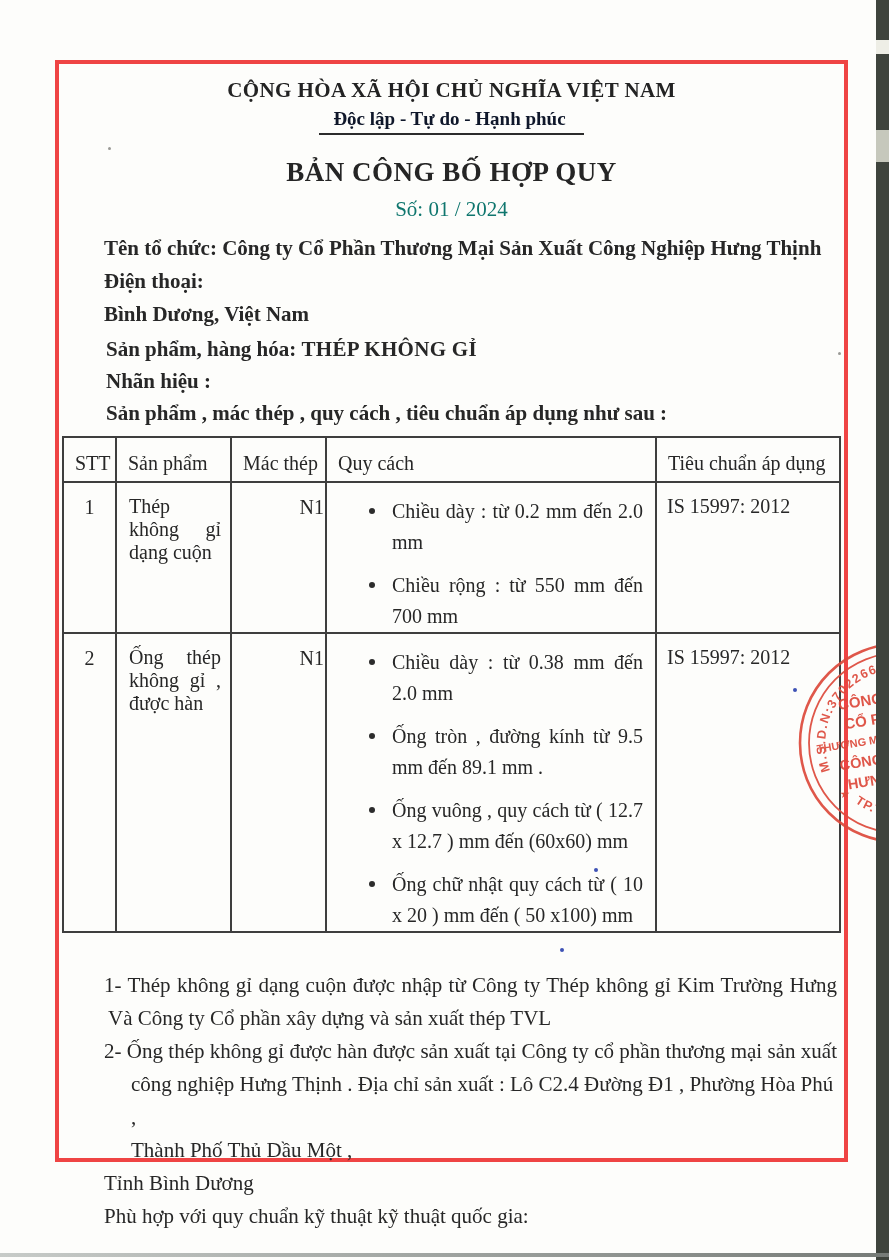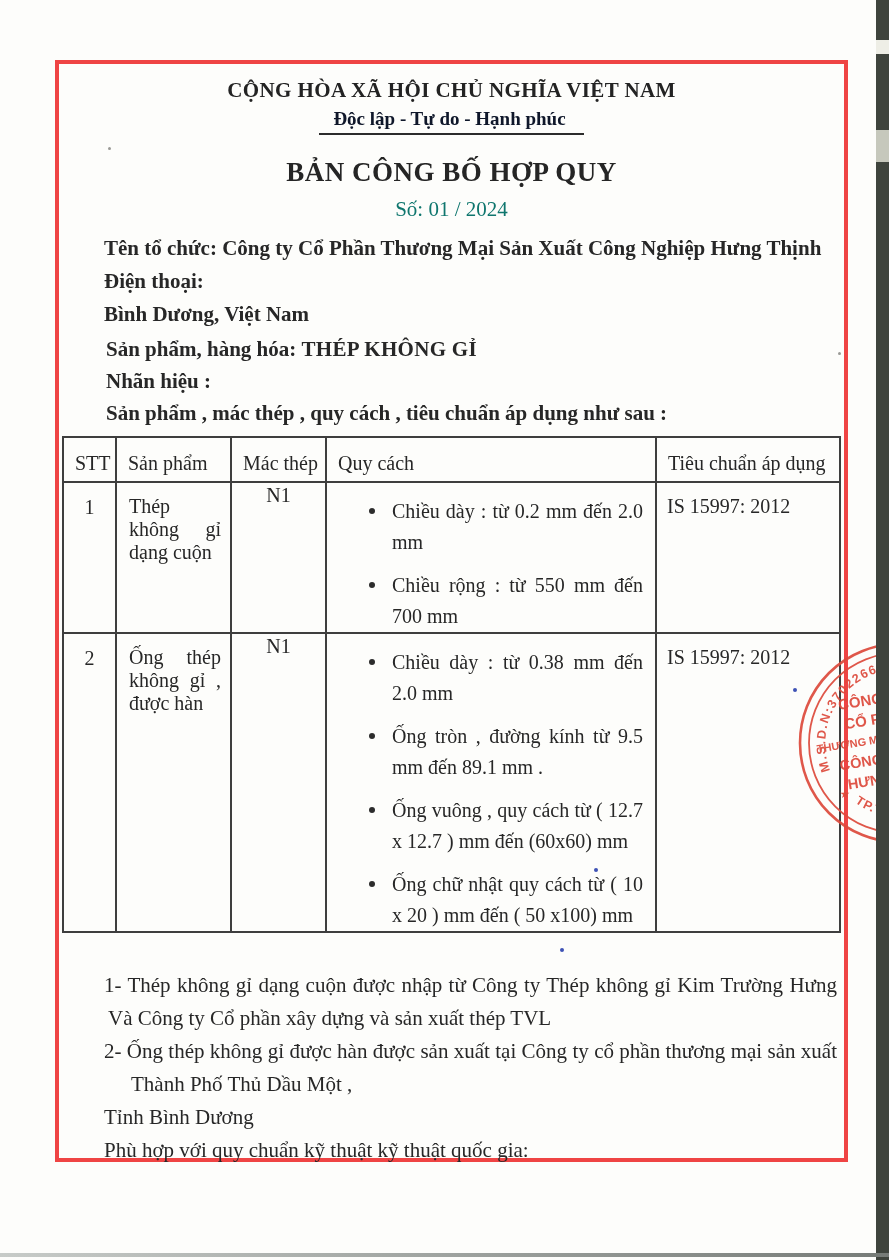--- a/index.html
+++ b/index.html
@@ -28,21 +28,21 @@
     border-collapse:collapse;table-layout:fixed;
     width:777px;margin:7px 0 0 3px;font-size:20px;color:#272727;
   }
   table.spec th,table.spec td{border:2px solid #3e3e3e;vertical-align:top;box-sizing:border-box;}
   table.spec th{font-weight:normal;height:45px;vertical-align:middle;text-align:left;padding:8px 6px 0 11px;}
   th.c,td.c{text-align:center;}
   tr.r1{height:93px;}
   tr.r2{height:238px;}
   td.stt{padding-top:13px;text-align:center;}
   td.sp{padding:12px 9px 12px 12px;text-align:justify;}
-  td.mt{padding-top:1px;text-align:center;}
+  td.mt{padding-top:13px;text-align:right;}
   td.qc{padding:6px 12px 0 42px;}
   td.tc{padding:12px 4px 16px 10px;}
   .qci{display:flex;margin-top:12px;}
   .qci:first-child{margin-top:7px;}
   .dot{width:6px;height:6px;border-radius:50%;background:#2c2c2c;margin:12px 17px 0 0;flex:none;}
   .qci .t{flex:1;text-align:justify;line-height:31px;}
 
   .notes{padding:0 7px 0 45px;margin-top:36px;font-size:21px;line-height:33px;color:#272727;}
   .jl{text-align:justify;text-align-last:justify;}
   .ind{margin-left:27px;}
@@ -145,20 +145,21 @@
         </td>
         <td class="tc">IS 15997: 2012</td>
       </tr>
     </tbody>
       </table>
 
     <div class="notes">
       <div class="jl">1- Thép không gỉ dạng cuộn được nhập từ Công ty Thép không gỉ Kim Trường Hưng</div>
       <div class="ind-s">Và Công ty Cổ phần xây dựng và sản xuất thép TVL</div>
       <div class="jl">2- Ống thép không gỉ được hàn được sản xuất tại Công ty cổ phần thương mại sản xuất</div>
+      <div class="ind">công nghiệp Hưng Thịnh . Địa chỉ sản xuất : Lô C2.4 Đường Đ1 , Phường Hòa Phú ,</div>
       <div class="ind">Thành Phố Thủ Dầu Một ,</div>
       <div>Tỉnh Bình Dương</div>
       <div>Phù hợp với quy chuẩn kỹ thuật kỹ thuật quốc gia:</div>
 
     </div>
 
   </div>
 
   <svg class="stamp" viewBox="0 0 110 245">
     <circle cx="120" cy="122" r="99" fill="none" stroke="#dd4a3c" stroke-width="2.6"></circle>

